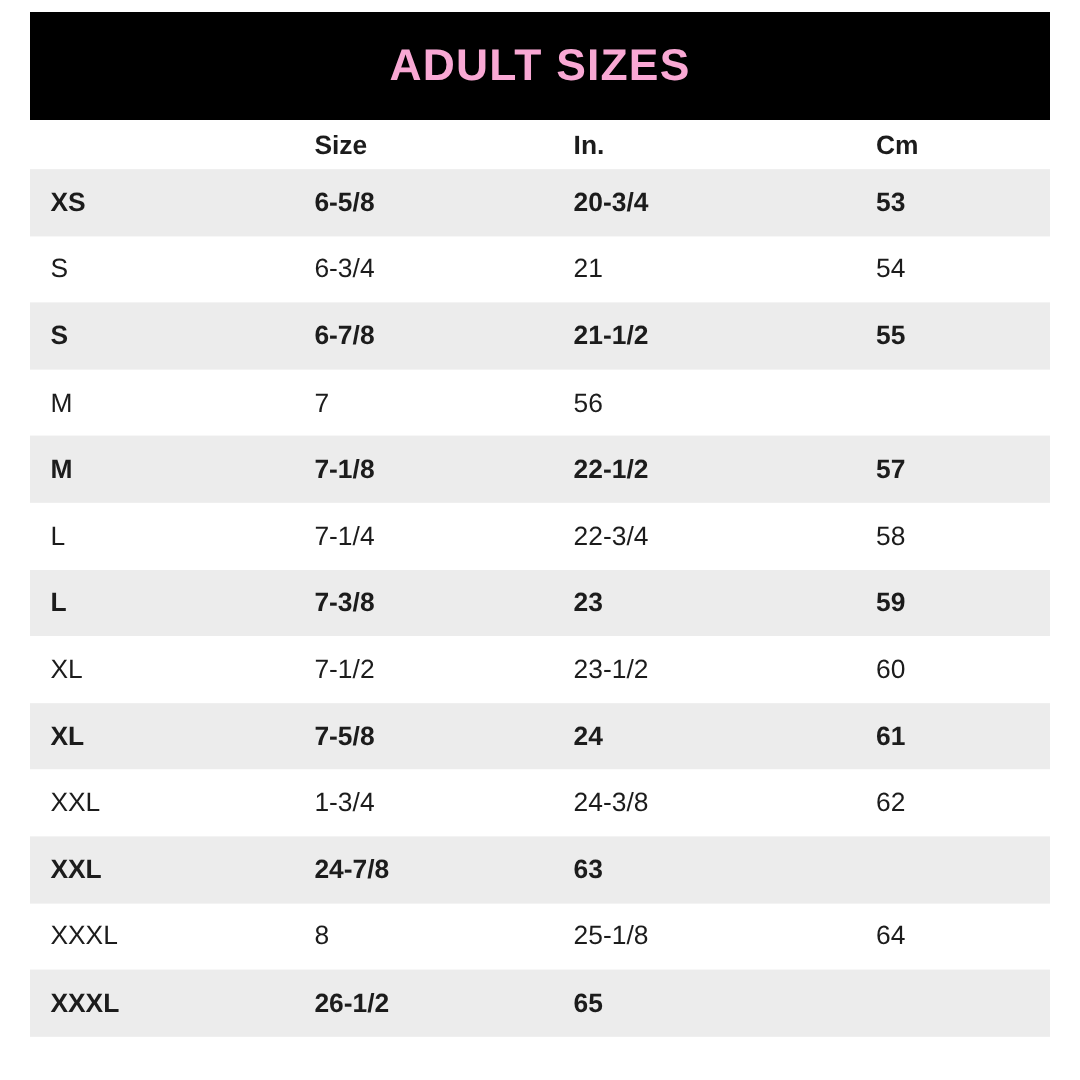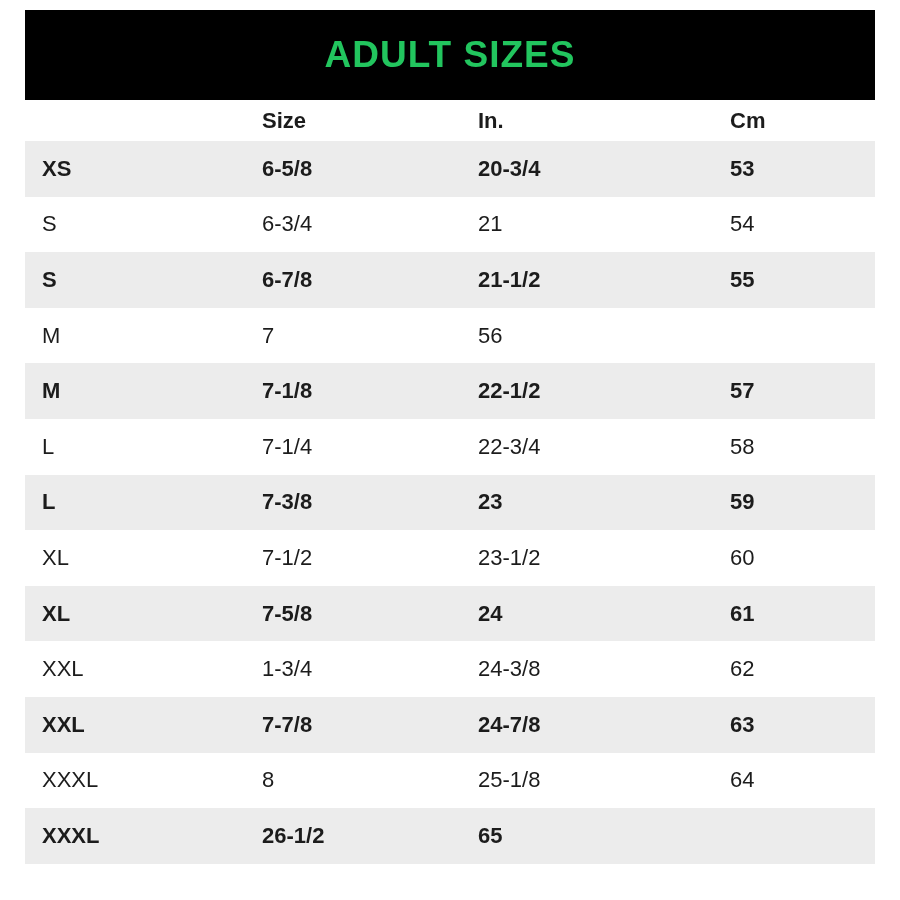--- a/index.html
+++ b/index.html
@@ -19,21 +19,21 @@
   }
   .banner {
     width: 850px;
     height: 90px;
     background: #000000;
     display: flex;
     align-items: center;
     justify-content: center;
   }
   .banner-title {
-    color: #22c55e;
+    color: #f9a8d4;
     font-size: 37px;
     font-weight: bold;
     letter-spacing: 1px;
     margin: 0;
   }
   .grid-row {
     display: grid;
     grid-template-columns: 220px 216px 252px 162px;
     width: 850px;
     align-items: center;
@@ -129,21 +129,20 @@
       <div class="cell">61</div>
     </div>
       <div class="grid-row data-row">
       <div class="cell">XXL</div>
       <div class="cell">1-3/4</div>
       <div class="cell">24-3/8</div>
       <div class="cell">62</div>
     </div>
       <div class="grid-row data-row stripe">
       <div class="cell">XXL</div>
-      <div class="cell">7-7/8</div>
       <div class="cell">24-7/8</div>
       <div class="cell">63</div>
     </div>
       <div class="grid-row data-row">
       <div class="cell">XXXL</div>
       <div class="cell">8</div>
       <div class="cell">25-1/8</div>
       <div class="cell">64</div>
     </div>
       <div class="grid-row data-row stripe">

